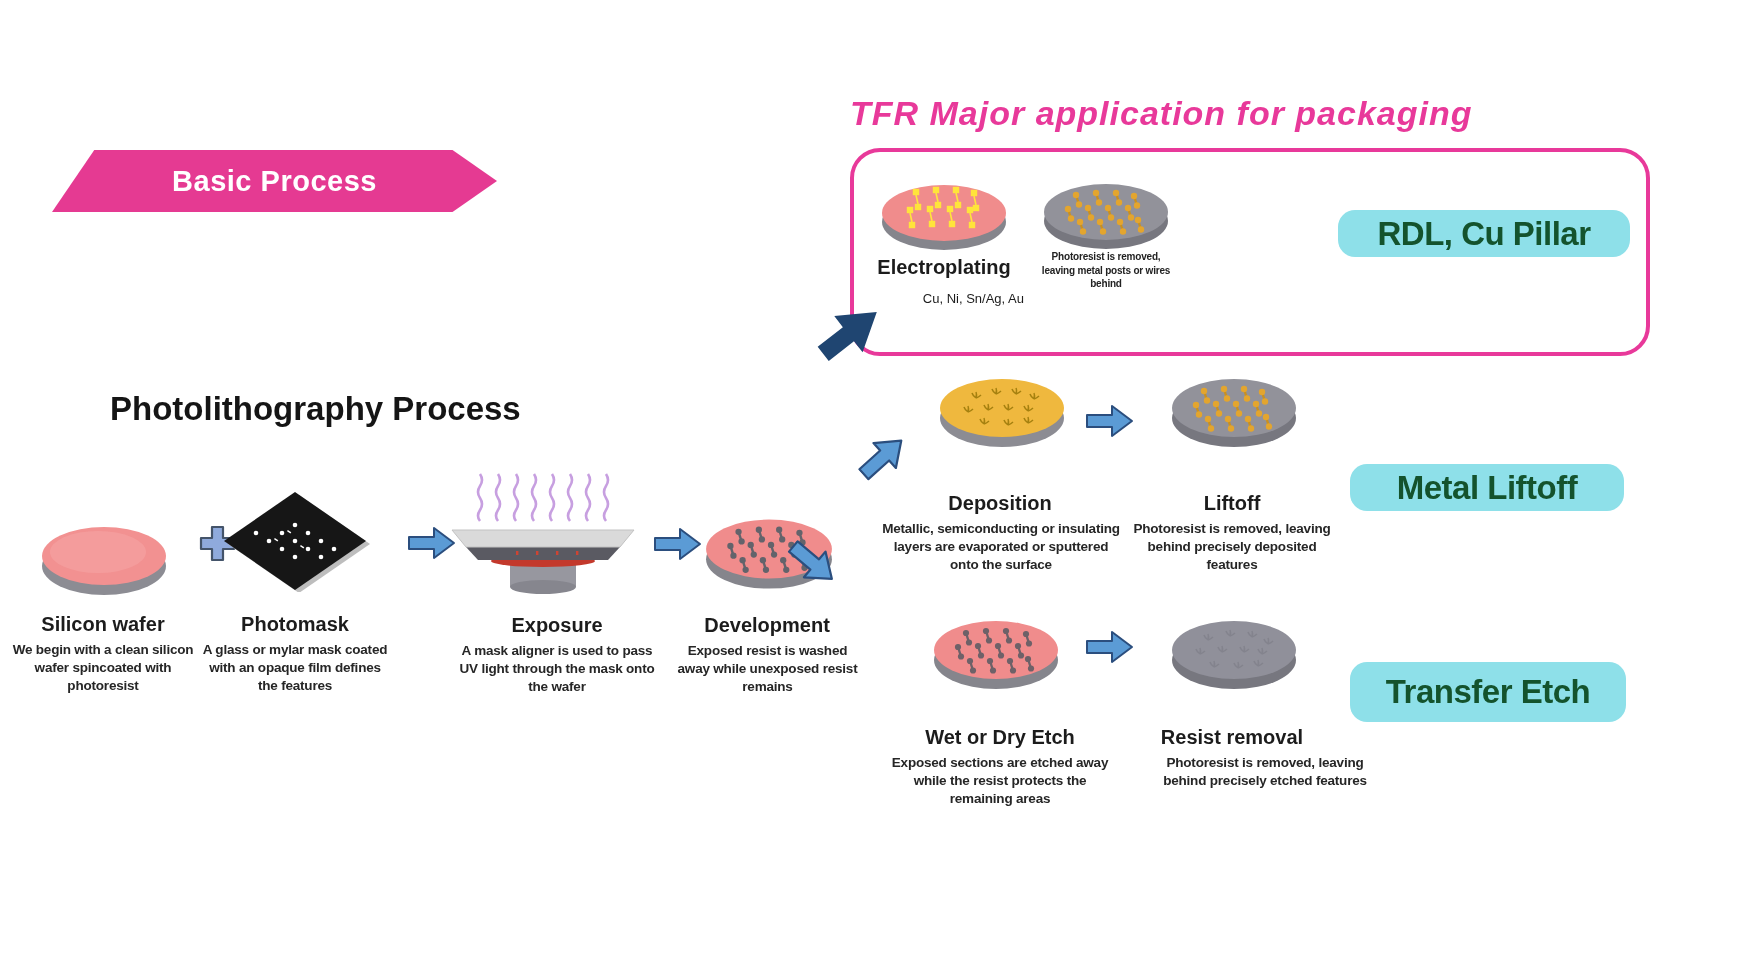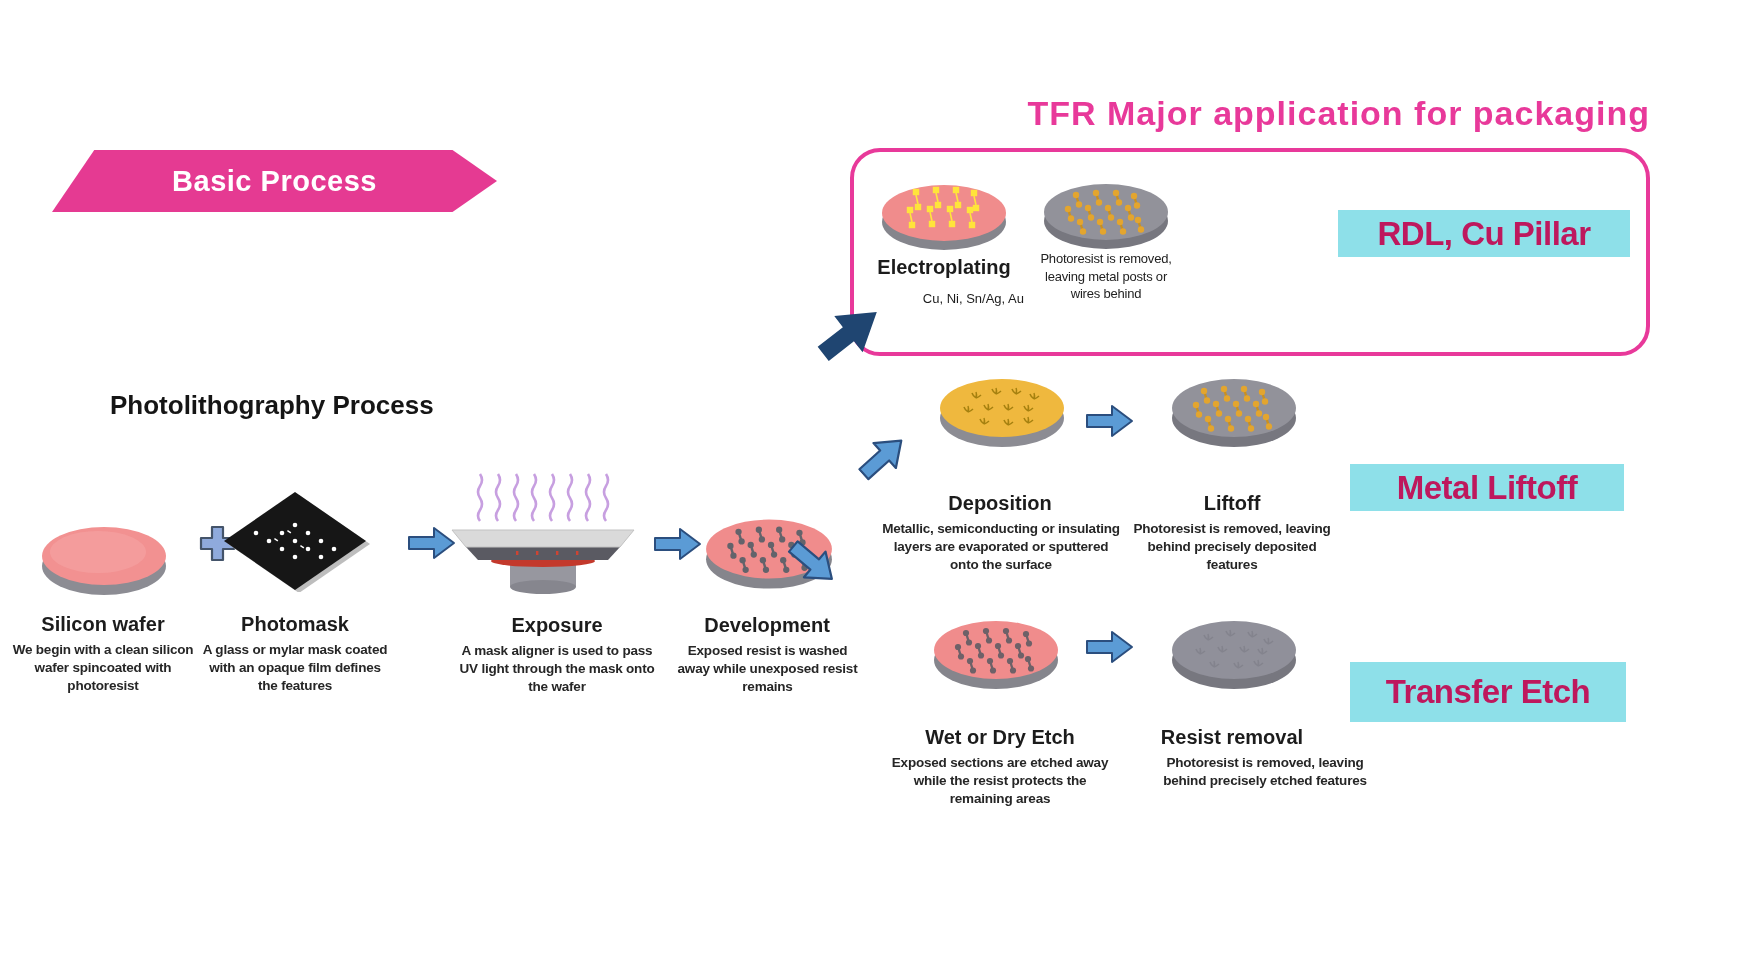--- a/index.html
+++ b/index.html
@@ -6,55 +6,56 @@
   body{
     width:1739px;height:978px;position:relative;overflow:hidden;
     background:#ffffff;
     font-family:"Liberation Sans", sans-serif;
   }
   .abs{position:absolute;}
 
   
   .app-title{
     left:850px;top:94px;width:800px;
-    text-align:right;
+    text-align:left;
     font-size:34px;font-weight:bold;color:#E8399A;
     letter-spacing:1px;
+    font-style:italic;
   }
   .app-box{
     left:850px;top:148px;width:792px;height:200px;
     border:4px solid #E8399A;border-radius:30px;
     background:#ffffff;
   }
   .ep-wafer{left:878px;top:166px;}
   .pr-wafer{left:1040px;top:165px;}
   .ep-name{left:864px;top:256px;width:160px;font-size:20px;font-weight:bold;color:#1c1c1c;text-align:center;}
   .ep-mats{left:864px;top:291px;width:160px;font-size:13px;font-weight:normal;color:#1c1c1c;text-align:right;}
-  .pr-caption{left:1040px;top:250px;width:132px;font-size:13px;font-weight:normal;line-height:1.36;color:#222;text-align:center;letter-spacing:-0.2px;}
+  .pr-caption{left:1040px;top:250px;width:132px;font-size:10px;font-weight:bold;line-height:1.36;color:#222;text-align:center;letter-spacing:-0.2px;}
   .tag{
-    background:#8EE0E9;color:#be185d;font-weight:bold;font-size:33px;
+    background:#8EE0E9;color:#14532d;font-weight:bold;font-size:33px;
     display:flex;align-items:center;justify-content:center;
-    letter-spacing:-0.5px;white-space:nowrap;
+    letter-spacing:-0.5px;white-space:nowrap;border-radius:17px;
   }
   .tag-rdl{left:1338px;top:210px;width:292px;height:47px;}
   .tag-metal{left:1350px;top:464px;width:274px;height:47px;text-align:center;}
   .tag-etch{left:1350px;top:662px;width:276px;height:60px;}
   .navy-arrow{left:812px;top:300px;}
 
   
   .banner{
     left:52px;top:150px;width:445px;height:62px;
     background:#E53A92;
     clip-path:polygon(9.5% 0%, 90% 0%, 100% 50%, 90% 100%, 0% 100%);
     display:flex;align-items:center;justify-content:center;
     color:#ffffff;font-size:29px;font-weight:bold;letter-spacing:0.5px;
   }
   .diagram-heading{
     left:110px;top:390px;
-    font-size:26px;font-weight:bold;color:#151515;
+    font-size:33px;font-weight:bold;color:#151515;
   }
 
   
   .step-name{font-size:20px;font-weight:bold;color:#1c1c1c;text-align:center;white-space:nowrap;}
   .step-desc{font-size:13.5px;font-weight:bold;color:#262626;text-align:center;line-height:1.32;letter-spacing:-0.2px;}
 
   .n-silicon{left:5px;top:613px;width:196px;}
   .d-silicon{left:10px;top:641px;width:186px;}
   .n-mask{left:197px;top:613px;width:196px;}
   .d-mask{left:200px;top:641px;width:190px;}

